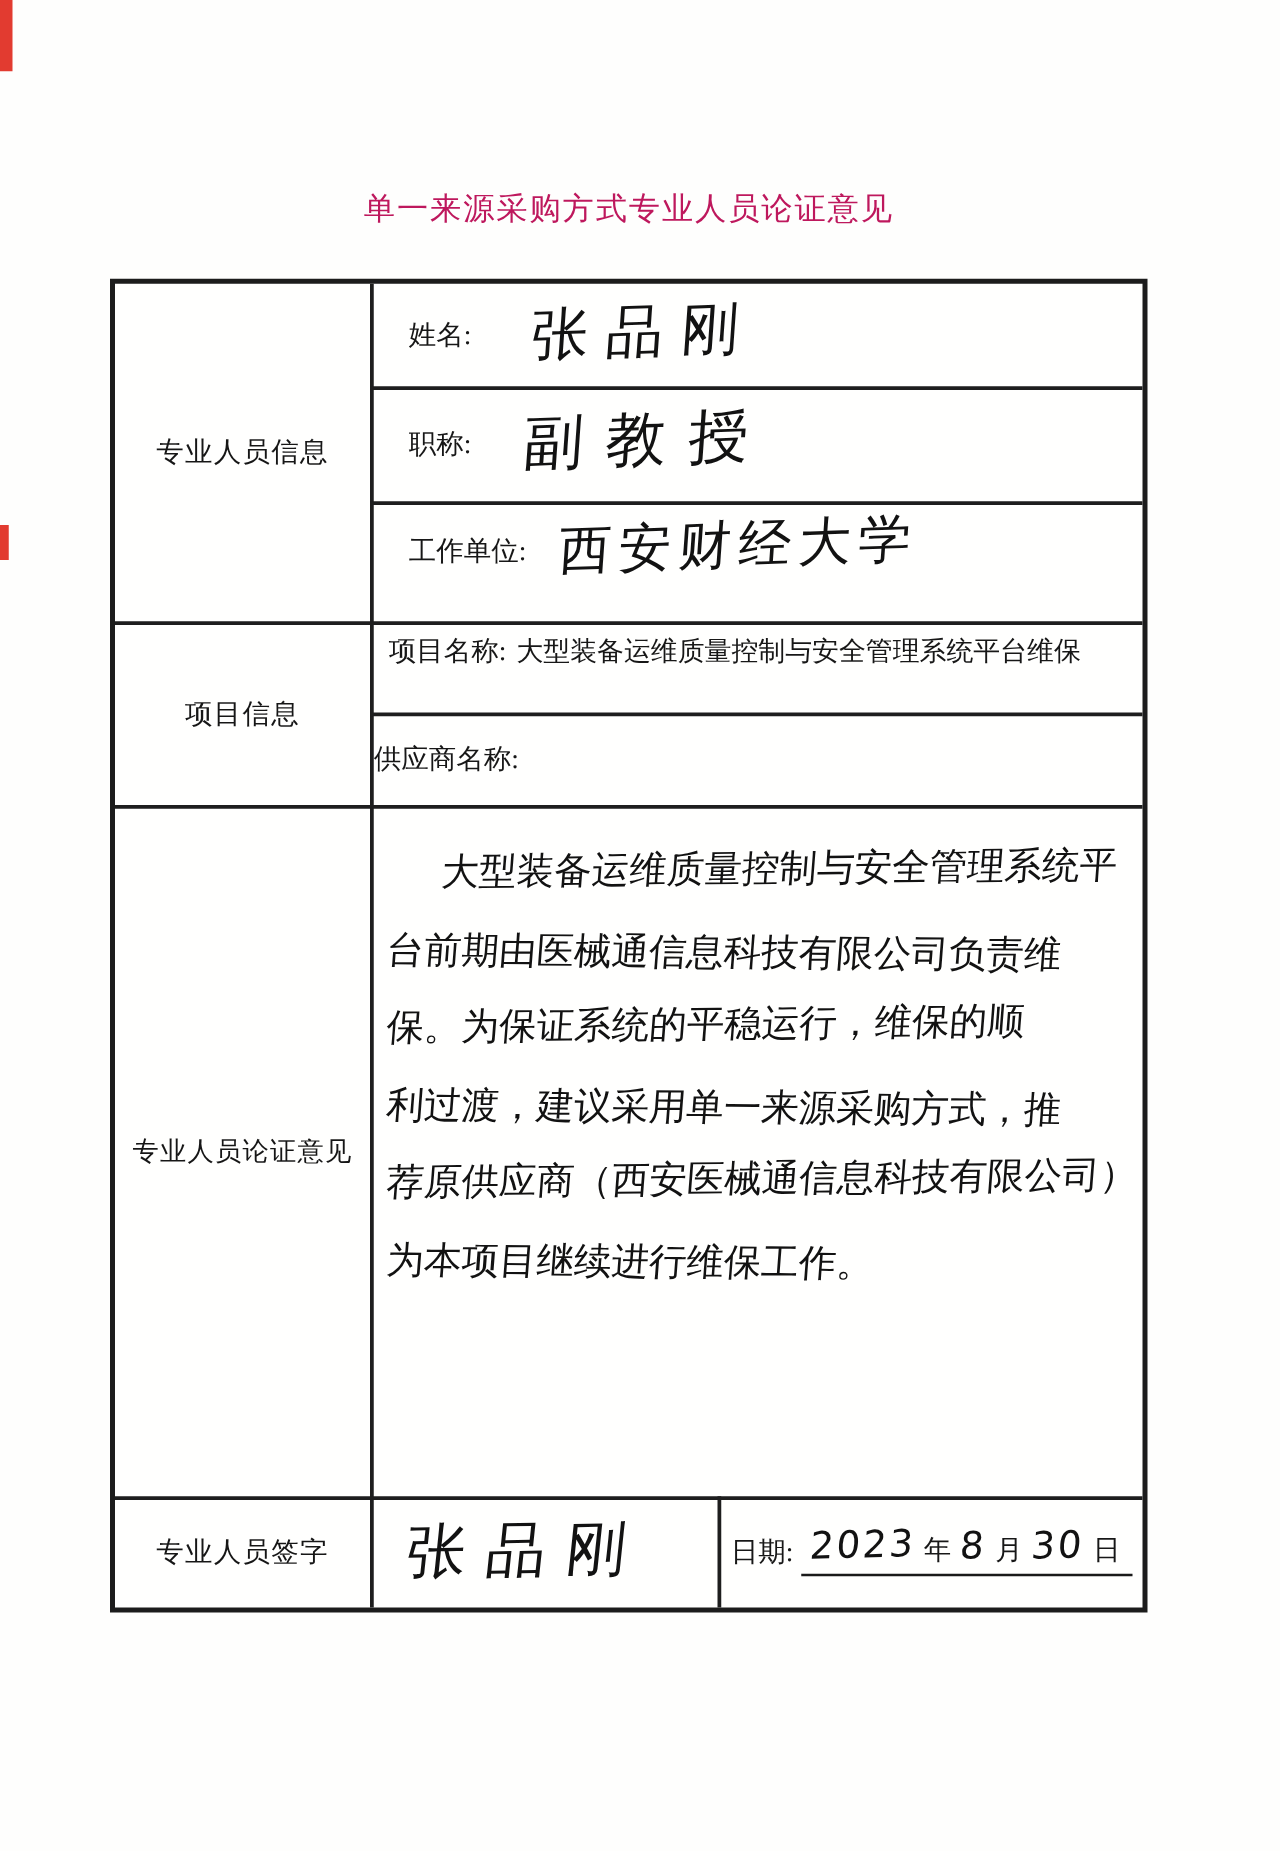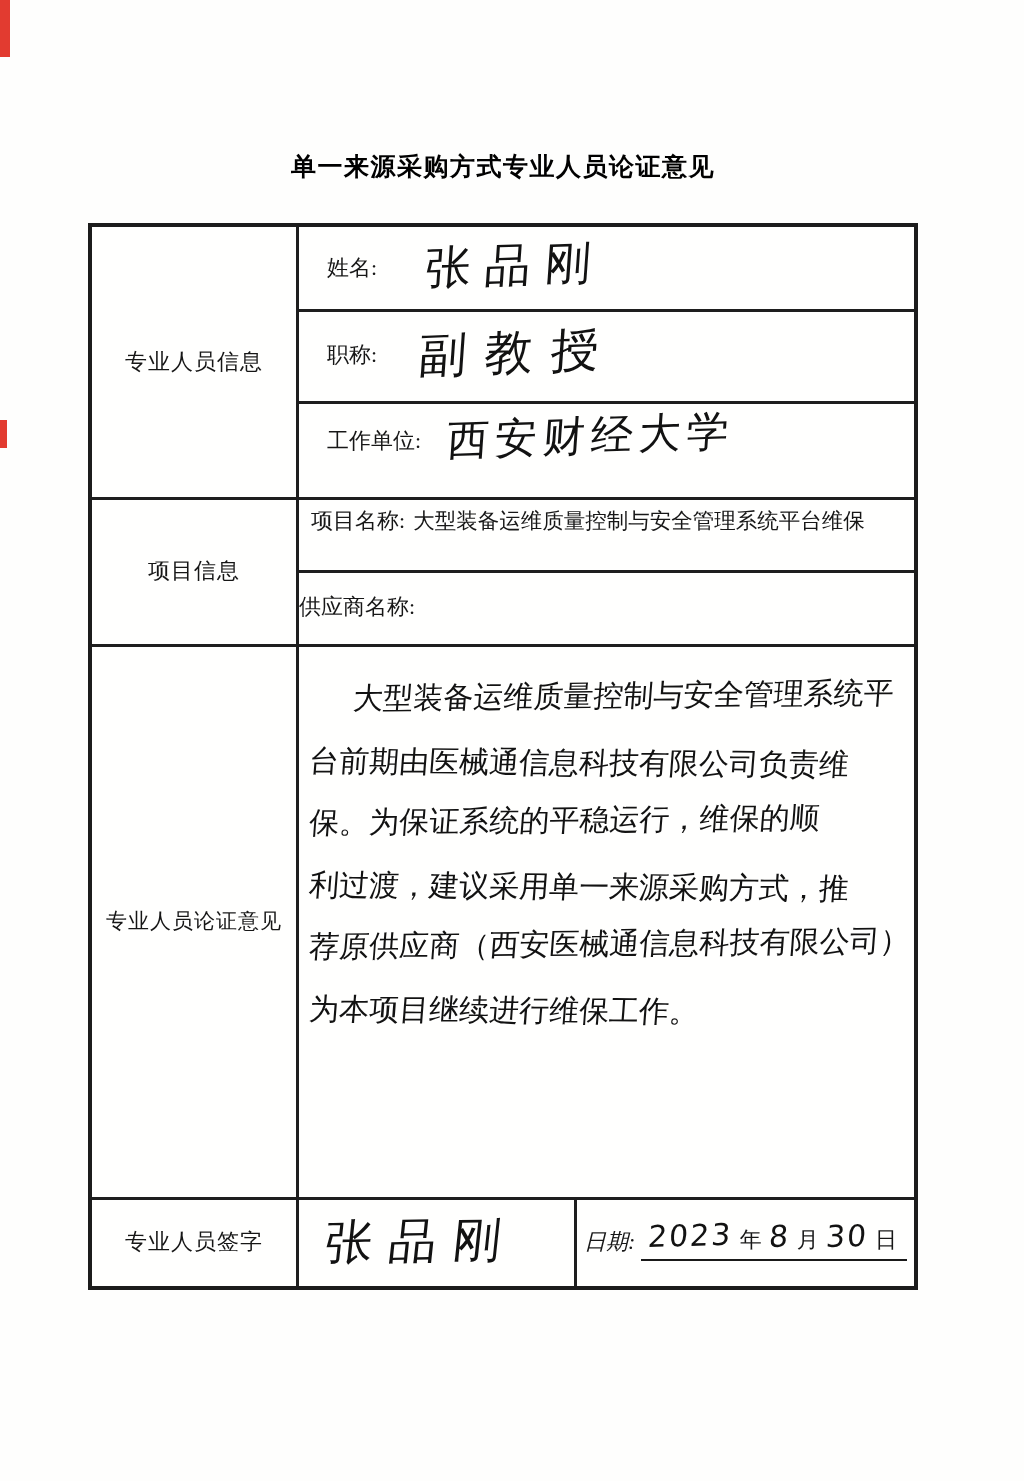--- a/index.html
+++ b/index.html
@@ -15,23 +15,23 @@
   }
   .scan-mark { position: absolute; background: #e23b30; }
   .scan-mark.top { left: 0; top: 0; width: 10px; height: 57px; }
   .scan-mark.mid { left: 0; top: 420px; width: 7px; height: 28px; }
 
   .doc-title {
     position: absolute;
     left: 88px; top: 150px; width: 830px;
     text-align: center;
     font-size: 25px;
-    font-weight: bold;
+    font-weight: normal;
     letter-spacing: 1.5px;
-    color: #000000;
+    color: #be185d;
   }
 
   .form-table {
     position: absolute;
     left: 88px; top: 223px;
     width: 830px; height: 1067px;
     border: 4px solid #1c1c1c;
     background: #fffffe;
   }
   .vline, .hline { position: absolute; background: #1e1e1e; }
@@ -124,21 +124,21 @@
     left: 207px; top: 970px; width: 275px; height: 89px;
     display: flex; align-items: center;
     padding-left: 26px;
   }
   .hw-sig { font-size: 48px; letter-spacing: 16px; transform: rotate(-1deg) skewX(-7deg); }
 
   .date-cell {
     left: 485px; top: 970px; width: 337px; height: 89px;
     display: flex; align-items: center; justify-content: center;
   }
-  .date-label { font-size: 22px; color: #171717; margin-right: 6px; white-space: nowrap; font-style: italic; }
+  .date-label { font-size: 22px; color: #171717; margin-right: 6px; white-space: nowrap; }
   .date-group {
     display: inline-flex; align-items: baseline;
     border-bottom: 2px solid #1a1a1a;
     padding: 0 6px 4px 4px;
   }
   .hw-date { font-size: 30px; letter-spacing: 2px; transform: rotate(-1.5deg) skewX(-6deg); margin: 0 3px; }
   .date-unit { font-size: 22px; color: #171717; margin: 0 4px; }
 </style>
 </head>
 <body>

